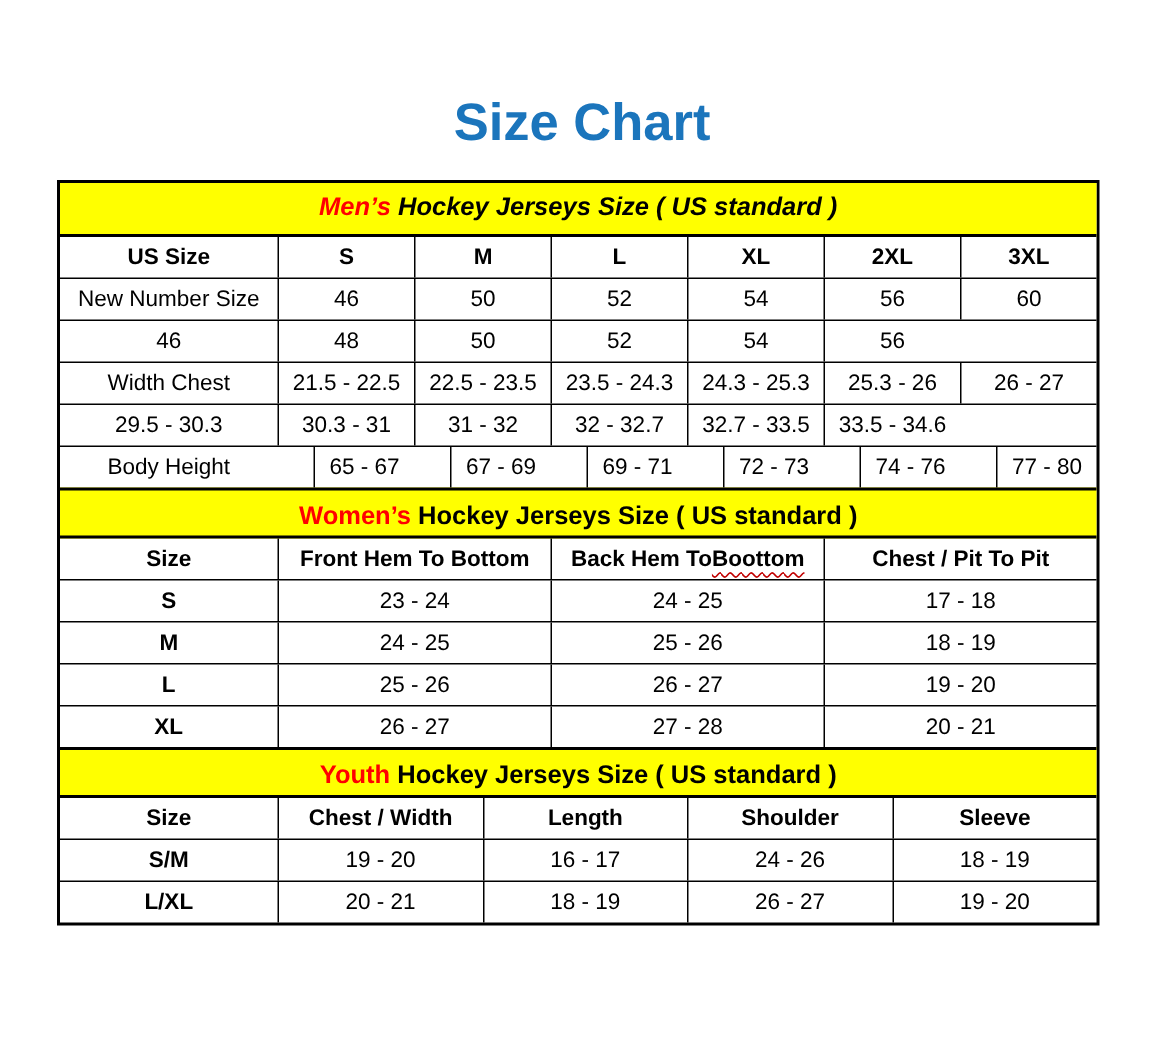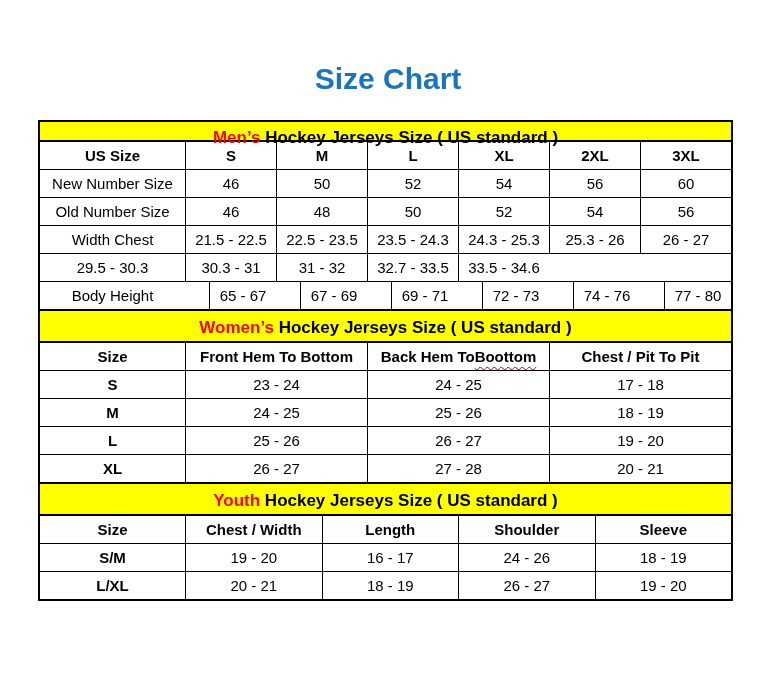--- a/index.html
+++ b/index.html
@@ -10,21 +10,21 @@
     background: #ffffff;
     font-family: "Liberation Sans", sans-serif;
     overflow: hidden;
   }
   .title {
     position: absolute;
     top: 62px;
     left: 0;
     width: 100%;
     text-align: center;
-    font-size: 30px;
+    font-size: 35px;
     font-weight: bold;
     color: var(--title-blue, #1B75BC);
     letter-spacing: 0px;
   }
   .chart {
     position: absolute;
     top: 120px;
     left: 38px;
     width: 695px;
     box-sizing: border-box;
@@ -37,21 +37,21 @@
     line-height: 34px;
     background: var(--band-yellow, #FFFF00);
     border-top: 2px solid var(--border-black, #000);
     border-bottom: 2px solid var(--border-black, #000);
     text-align: center;
     font-size: 17px;
     font-weight: bold;
     color: #000;
     white-space: nowrap;
   }
-  .band:first-child { border-top: none; height: 20px; line-height: 32px; }
+  .band:first-child { border-top: none; height: 36px; line-height: 32px; font-style: italic; }
   .band .accent { color: var(--accent-red, #FF0000); }
   .rows { width: 100%; }
   .row {
     display: grid;
     box-sizing: border-box;
     border-bottom: 1px solid var(--border-black, #000);
   }
   .rows .row:last-child { border-bottom: none; }
   .cell {
     box-sizing: border-box;
@@ -95,41 +95,41 @@
         <div class="row" style="grid-template-columns: 145px repeat(6, 1fr);">
           <div class="cell">New Number Size</div>
           <div class="cell">46</div>
           <div class="cell">50</div>
           <div class="cell">52</div>
           <div class="cell">54</div>
           <div class="cell">56</div>
           <div class="cell">60</div>
         </div>
         <div class="row" style="grid-template-columns: 145px repeat(6, 1fr);">
-          <div class="cell">Old Number Size</div>
           <div class="cell">46</div>
           <div class="cell">48</div>
           <div class="cell">50</div>
           <div class="cell">52</div>
           <div class="cell">54</div>
           <div class="cell">56</div>
         </div>
         <div class="row" style="grid-template-columns: 145px repeat(6, 1fr);">
           <div class="cell">Width Chest</div>
           <div class="cell">21.5 - 22.5</div>
           <div class="cell">22.5 - 23.5</div>
           <div class="cell">23.5 - 24.3</div>
           <div class="cell">24.3 - 25.3</div>
           <div class="cell">25.3 - 26</div>
           <div class="cell">26 - 27</div>
         </div>
         <div class="row" style="grid-template-columns: 145px repeat(6, 1fr);">
           <div class="cell">29.5 - 30.3</div>
           <div class="cell">30.3 - 31</div>
           <div class="cell">31 - 32</div>
+          <div class="cell">32 - 32.7</div>
           <div class="cell">32.7 - 33.5</div>
           <div class="cell">33.5 - 34.6</div>
         </div>
         <div class="row" style="grid-template-columns: 145px repeat(6, 1fr); gap: 24px;">
           <div class="cell">Body Height</div>
           <div class="cell">65 - 67</div>
           <div class="cell">67 - 69</div>
           <div class="cell">69 - 71</div>
           <div class="cell">72 - 73</div>
           <div class="cell">74 - 76</div>

